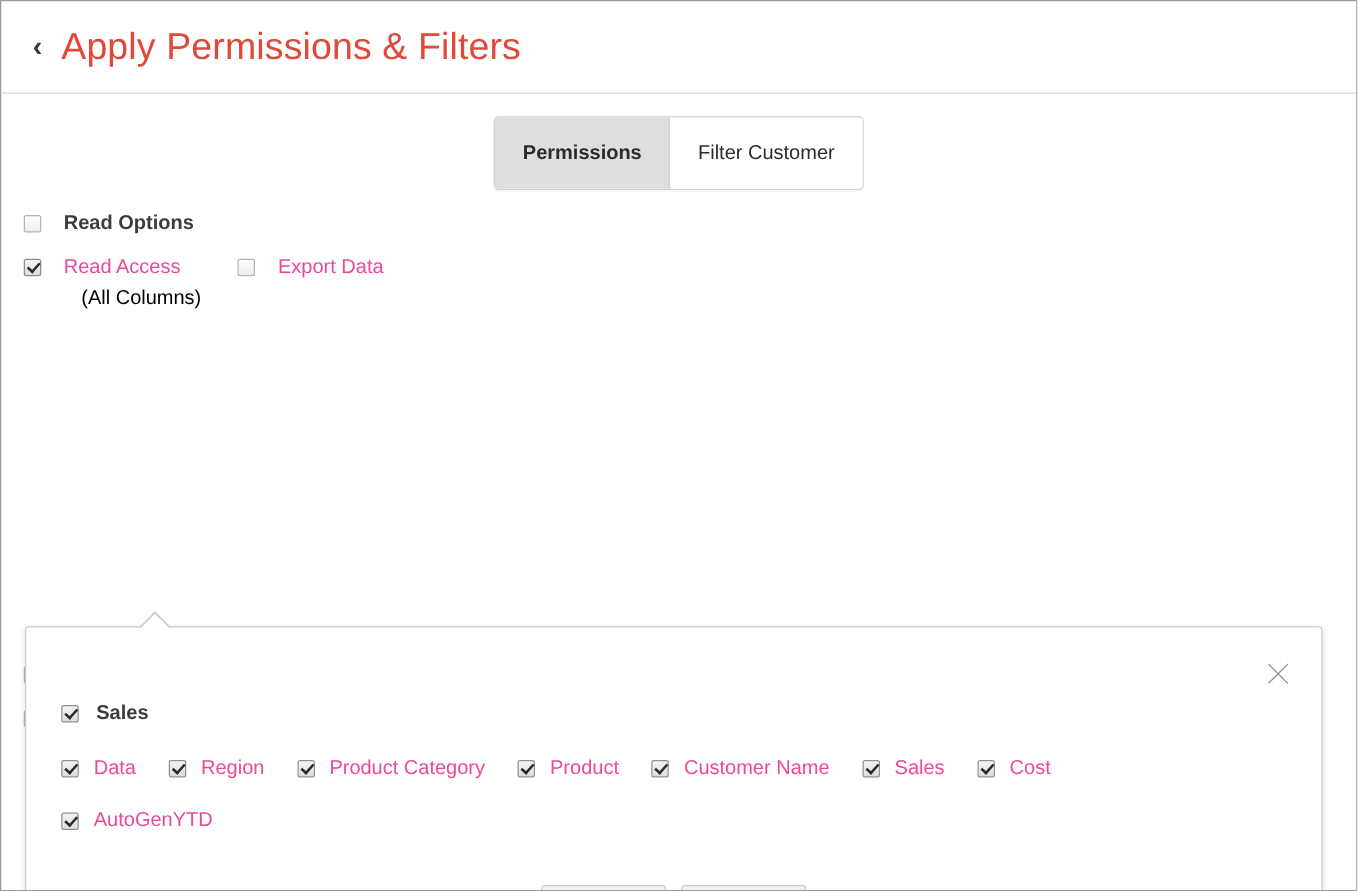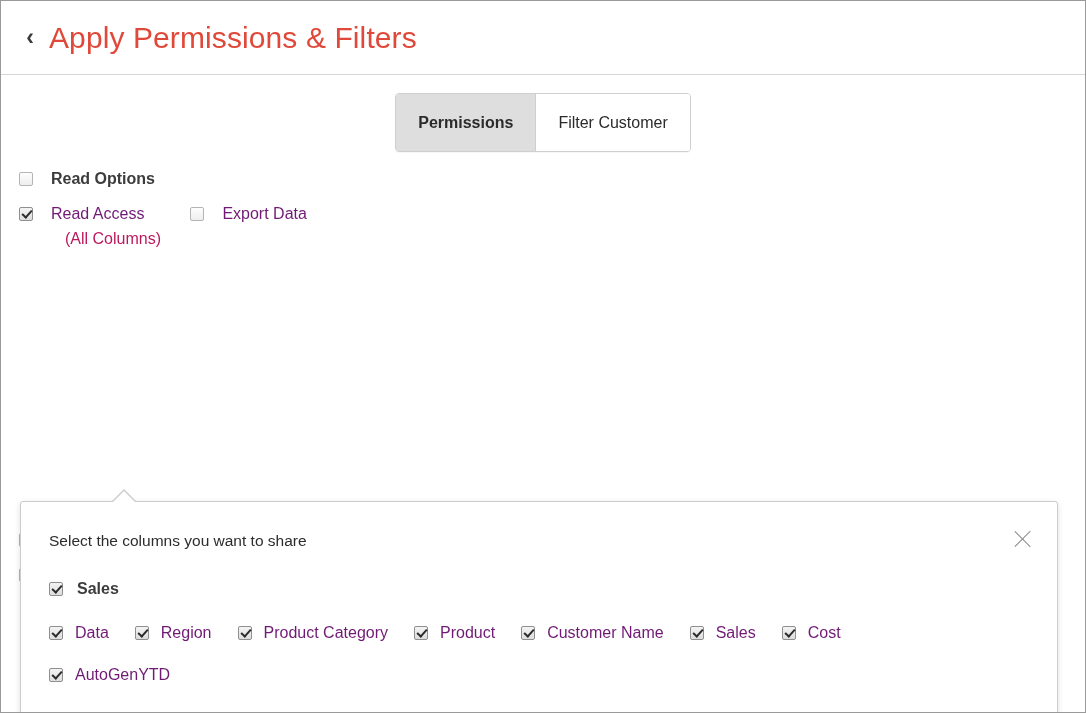--- a/index.html
+++ b/index.html
@@ -135,31 +135,31 @@
     top: 0px;
     width: 4px;
     height: 8px;
     border: solid #2b2b2b;
     border-width: 0 2px 2px 0;
     transform: rotate(42deg);
   }
 
   .cb-label {
     font-size: 16px;
-    color: #701a75;
+    color: #ec4899;
     white-space: nowrap;
     cursor: pointer;
   }
   .cb-label.bold { font-weight: 700; color: #3c3c3c; }
 
   .perm-row .cb + .cb-label { margin-left: 14px; }
 
   .link-all-columns {
     display: inline-block;
-    color: #be185d;
+    color: #000000;
     font-size: 16px;
     margin-left: 46px;
     margin-top: 7px;
     cursor: pointer;
     text-decoration: none;
   }
 
   .share-block { margin-top: 18px; }
 
   
@@ -304,21 +304,20 @@
         <input type="checkbox" class="cb" style="">
         <span class="cb-label">Share View / Child Reports</span>
       </div>
     </div>
 
     
     <div class="popover">
       <div class="popover-caret"></div>
       <div class="popover-inner">
 
-        <div class="popover-title">Select the columns you want to share</div>
         <div class="close-x"></div>
 
         <div class="col-group-row">
           <input type="checkbox" class="cb" checked="" style="">
           <span class="cb-label bold" style="margin-left:14px">Sales</span>
         </div>
 
         <div class="col-row">
           <div class="col-item">
             <input type="checkbox" class="cb" checked="" style="">

